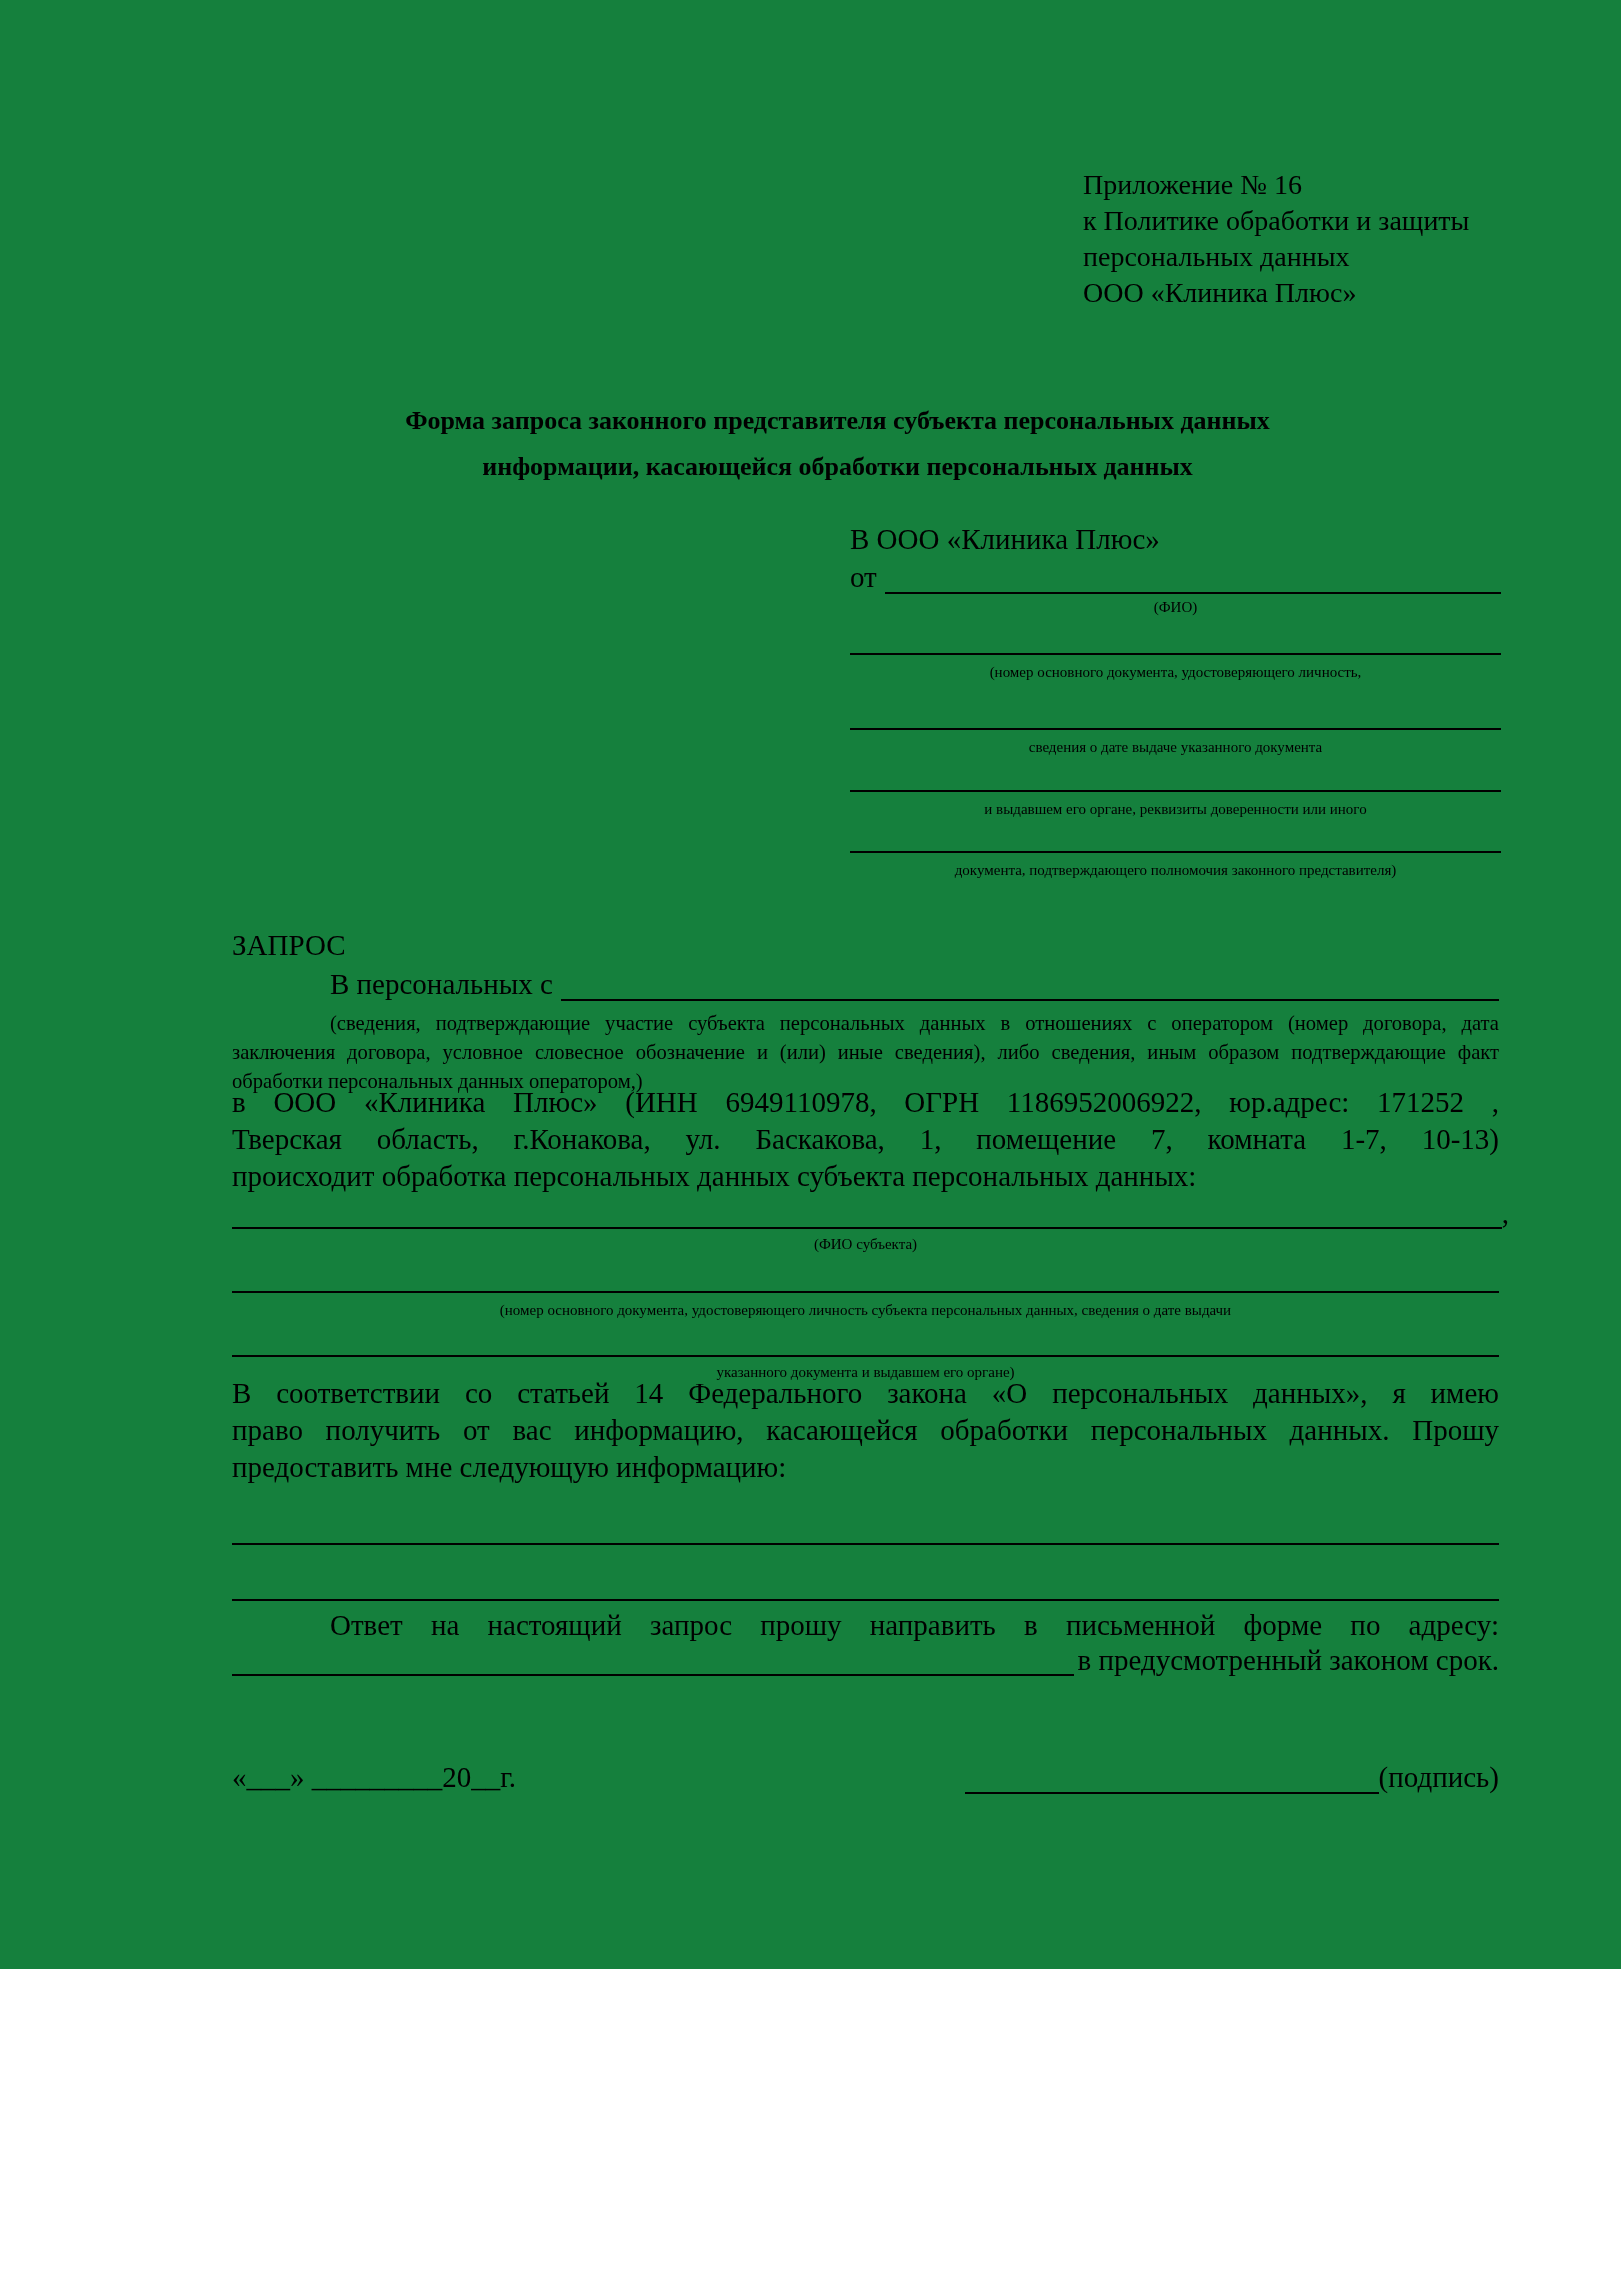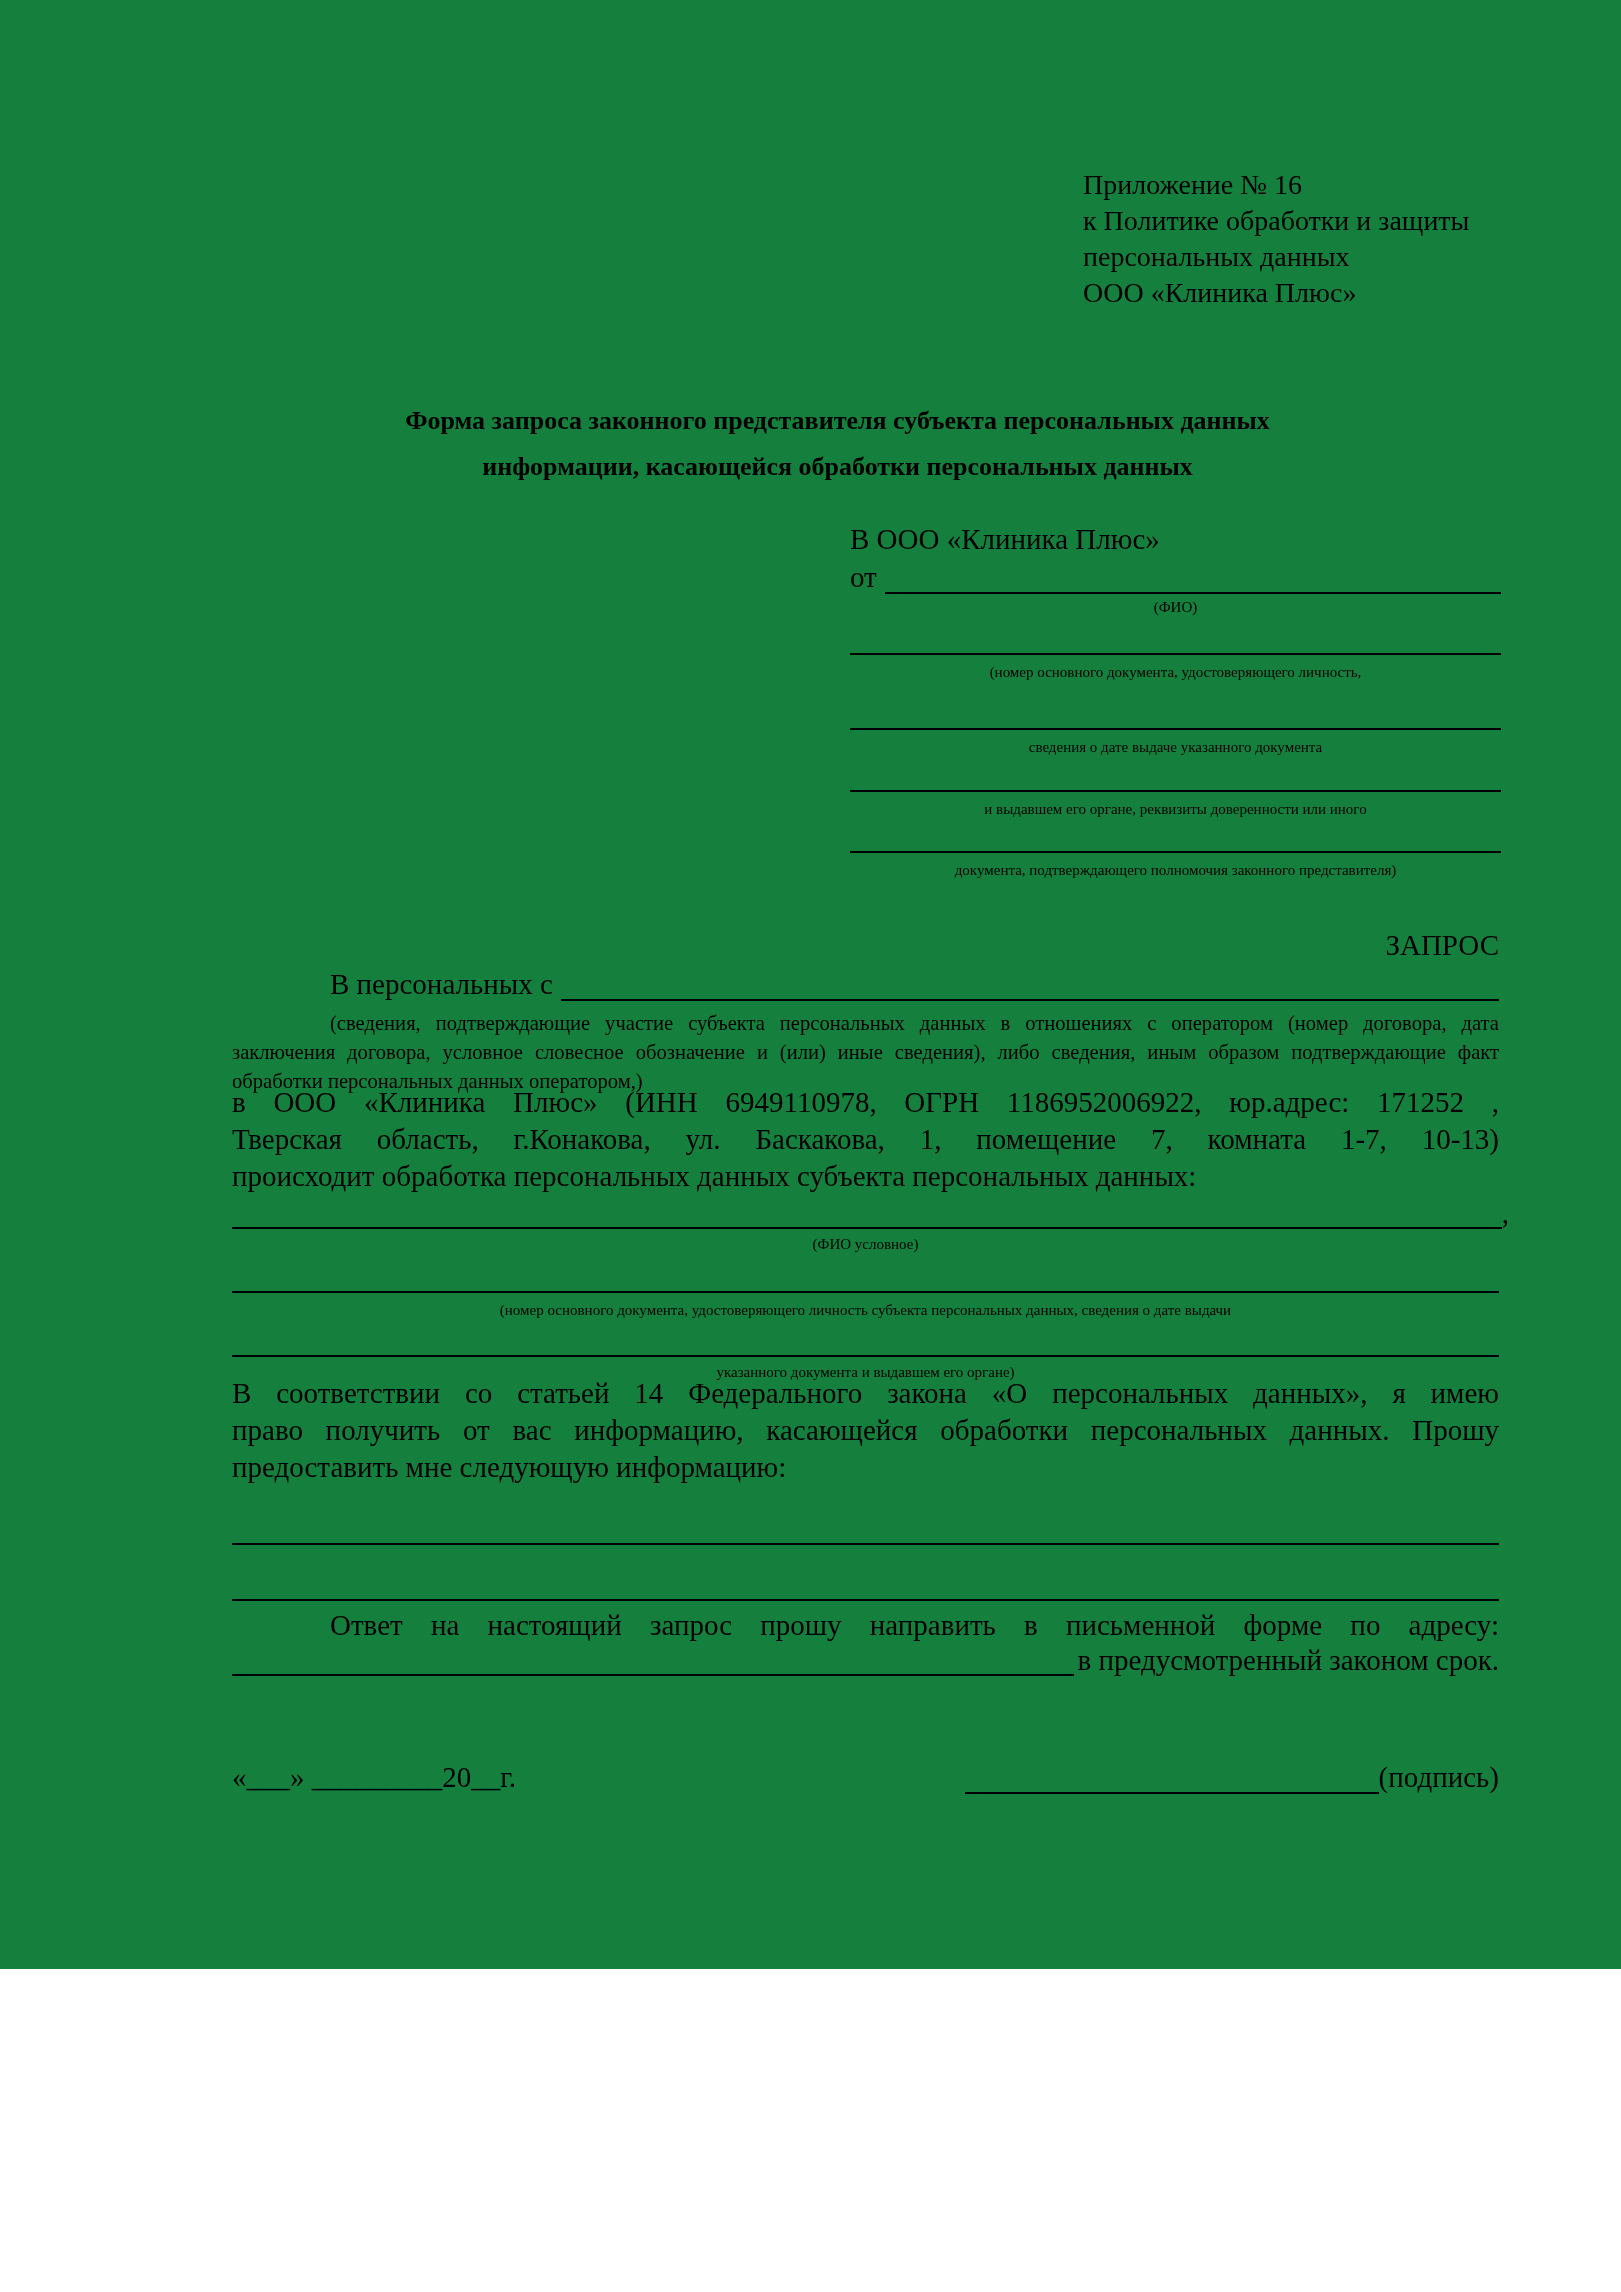--- a/index.html
+++ b/index.html
@@ -31,21 +31,21 @@
   
   .rc-to   { left: 850px; top: 522px; width: 651px; font-size: 29px; line-height: 35px; }
   .ot-row  { left: 850px; top: 561px; width: 651px; height: 33px; display: flex; font-size: 29px; line-height: 33px; }
   .ot-row .lbl { white-space: pre; }
 
   .fill { flex: 1 1 auto; border-bottom: 2.9px solid #000; margin-left: 7.8px; }
   .hint { font-size: 15px; line-height: 23.5px; text-align: center; }
   .rc-hint { left: 850px; width: 651px; }
   .rc-line { left: 850px; width: 651px; height: 0; border-top: 2.9px solid #000; }
 
-  .zapros { left: 232px; top: 929px; width: 1267px; text-align: right; font-size: 29px; }
+  .zapros { left: 232px; top: 929px; width: 1267px; text-align: left; font-size: 29px; }
 
   .sootv {
     left: 232px; top: 968px; width: 1267px; height: 33px;
     display: flex; font-size: 29px; line-height: 33px;
     padding-left: 98px; box-sizing: border-box;
   }
 
   .fine  { left: 232px; top: 1009px; width: 1267px; font-size: 20.6px; line-height: 29px; }
   .para  { left: 232px; width: 1267px; font-size: 29px; line-height: 37px; }
   .j     { text-align: justify; text-align-last: justify; }
@@ -127,21 +127,21 @@
   <div class="abs para" style="top:1084px;">
     <div class="j">в ООО «Клиника Плюс» (ИНН 6949110978, ОГРН 1186952006922, юр.адрес: 171252 ,</div>
     <div class="j">Тверская область, г.Конакова, ул. Баскакова, 1, помещение 7, комната 1-7, 10-13)</div>
     <div>происходит обработка персональных данных субъекта персональных данных:</div>
   </div>
 
   <div class="abs fio-subj-row">
     <span class="fill"></span>
     <span>,</span>
   </div>
-  <div class="abs hint full-hint" style="top:1233px;">(ФИО условное)</div>
+  <div class="abs hint full-hint" style="top:1233px;">(ФИО субъекта)</div>
 
   <div class="abs full-line" style="top:1291px;"></div>
   <div class="abs hint full-hint" style="top:1299px;">(номер основного документа, удостоверяющего личность субъекта персональных данных, сведения о дате выдачи</div>
 
   <div class="abs full-line" style="top:1355px;"></div>
   <div class="abs hint full-hint" style="top:1361px;">указанного документа и выдавшем его органе)</div>
 
   <div class="abs para" style="top:1375px;">
     <div class="j">В соответствии со статьей 14 Федерального закона «О персональных данных», я имею</div>
     <div class="j">право получить от вас информацию, касающейся обработки персональных данных. Прошу</div>

